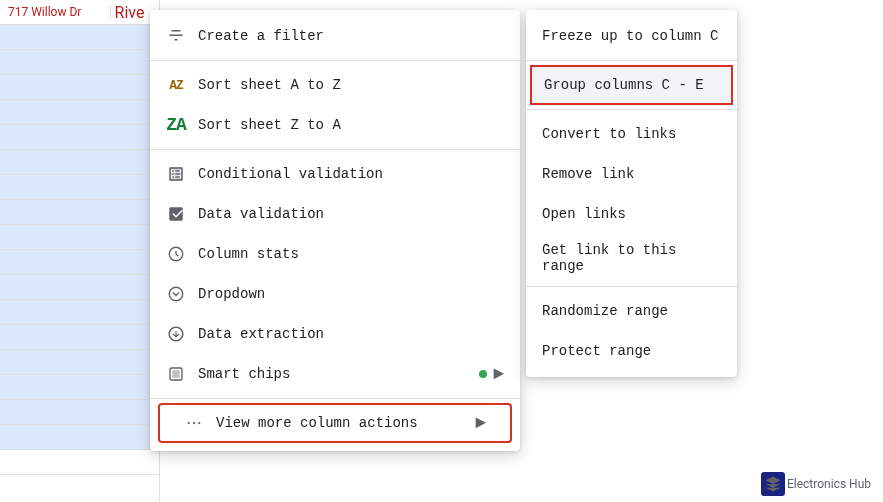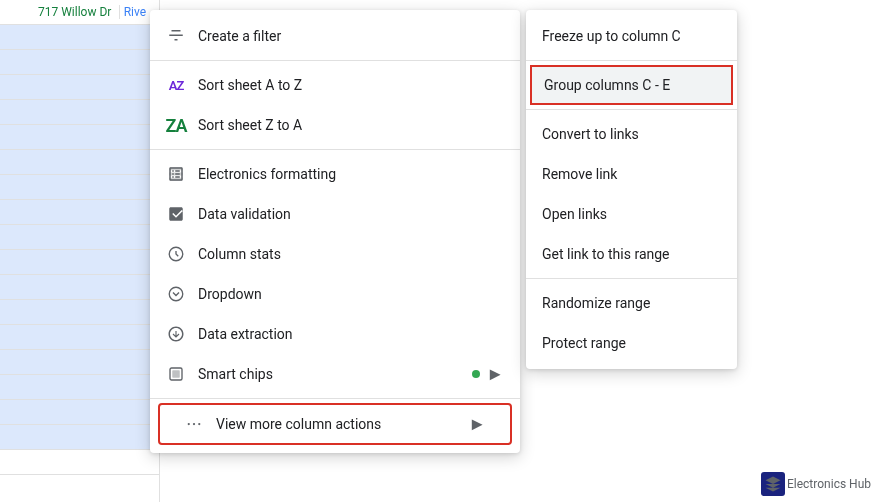--- a/index.html
+++ b/index.html
@@ -39,30 +39,29 @@
       padding-left: 4px;
       font-size: 12px;
       color: #333;
       background: #fff;
     }
     .cell-col-a {
       width: 110px;
       border-right: 1px solid #e0e0e0;
       padding-left: 4px;
       font-size: 12px;
-      color: #15803d;
+      color: #b91c1c;
       overflow: hidden;
       white-space: nowrap;
-      margin-left: 30px;
     }
     .cell-col-b {
       width: 50px;
       padding-left: 4px;
-      font-size: 12px;
-      color: #3b82f6;
+      font-size: 16px;
+      color: #b91c1c;
       overflow: hidden;
       white-space: nowrap;
     }
 
     
     .cell-row.highlighted {
       background: #dce8fc;
     }
 
     
@@ -81,20 +80,21 @@
     .menu-item {
       display: flex;
       align-items: center;
       padding: 8px 16px;
       cursor: pointer;
       color: #202124;
       font-size: 14px;
       user-select: none;
       min-height: 40px;
       gap: 12px;
+      font-family: Liberation Mono, monospace;
     }
 
     .menu-icon {
       width: 20px;
       height: 20px;
       display: flex;
       align-items: center;
       justify-content: center;
       color: #5f6368;
       flex-shrink: 0;
@@ -284,39 +284,39 @@
       <svg viewBox="0 0 24 24">
           <path d="M10 18h4v-2h-4v2zm-7-8v2h18v-2H3zm3-6v2h12V4H6z"></path>
         </svg>
     </span>
     <span class="menu-item-label">Create a filter</span>
   </div>
 
   <div class="menu-divider"></div>
 
   <div class="menu-item">
-    <span class="menu-icon" style="font-size:13px;font-weight:600;color:#6d28d9;letter-spacing:-1px;">AZ</span>
+    <span class="menu-icon" style="font-size:13px;font-weight:600;color:#a16207;letter-spacing:-1px;">AZ</span>
     <span class="menu-item-label">Sort sheet A to Z</span>
   </div>
 
   <div class="menu-item">
     <span class="menu-icon" style="font-size:18px;font-weight:600;color:#15803d;letter-spacing:-1px;">ZA</span>
     <span class="menu-item-label">Sort sheet Z to A</span>
   </div>
 
   <div class="menu-divider"></div>
 
   <div class="menu-item">
     <span class="menu-icon">
       <svg viewBox="0 0 24 24">
           <path d="M3 3h18v4H3zm0 7h18v4H3zm0 7h18v4H3z" opacity="0.3"></path>
           <path d="M19 3H5c-1.1 0-2 .9-2 2v14c0 1.1.9 2 2 2h14c1.1 0 2-.9 2-2V5c0-1.1-.9-2-2-2zm0 16H5V5h14v14zM7 7h2v2H7zm4 0h6v2h-6zM7 11h2v2H7zm4 0h6v2h-6zM7 15h2v2H7zm4 0h6v2h-6z"></path>
         </svg>
     </span>
-    <span class="menu-item-label">Electronics formatting</span>
+    <span class="menu-item-label">Conditional validation</span>
   </div>
 
   <div class="menu-item">
     <span class="menu-icon">
       <svg viewBox="0 0 24 24">
           <path d="M19 3H5c-1.1 0-2 .9-2 2v14c0 1.1.9 2 2 2h14c1.1 0 2-.9 2-2V5c0-1.1-.9-2-2-2zm-7 14l-5-5 1.41-1.41L12 14.17l7.59-7.59L21 8l-9 9z"></path>
         </svg>
     </span>
     <span class="menu-item-label">Data validation</span>
   </div>

